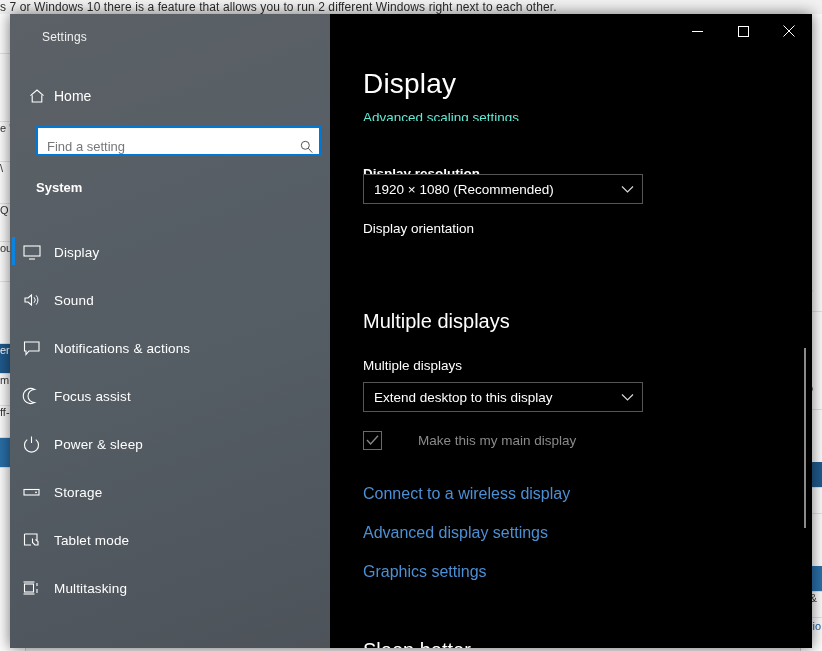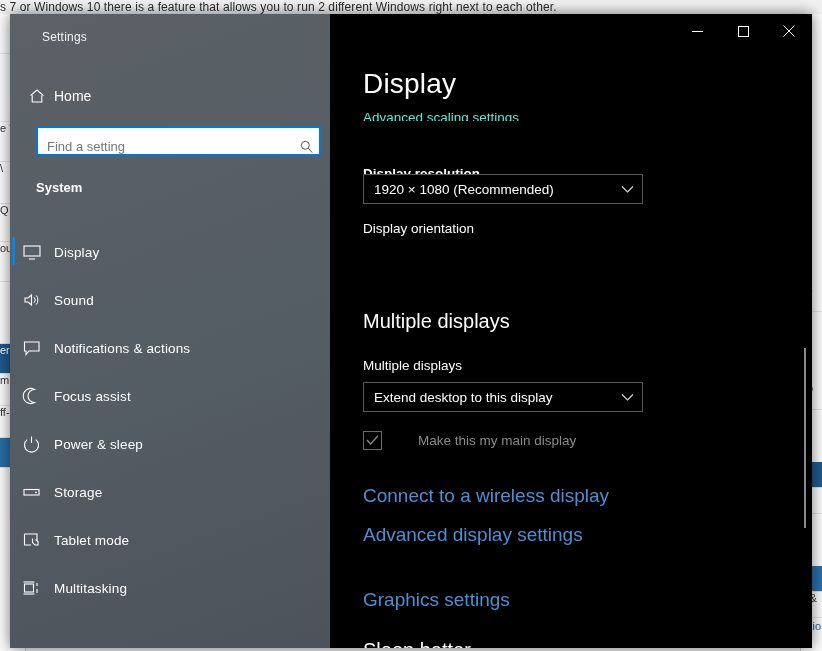--- a/index.html
+++ b/index.html
@@ -176,21 +176,21 @@
   }
   .checkbox {
     width: 19px; height: 19px;
     border: 1px solid #6a6a6a;
     display: flex; align-items: center; justify-content: center;
   }
   .check-label { margin-left: 12px; font-size: 13.5px; color: #8a8a8a; }
 
   .link {
     position: absolute; left: 33px;
-    font-size: 19px; color: #4c8fd4;
+    font-size: 16px; color: #4c8fd4;
     cursor: pointer;
     text-align: center;
   }
   .clipped-bottom-h {
     position: absolute; left: 33px; top: 625px;
     font-size: 20px; color: #fff;
     height: 22px; overflow: hidden;
   }
 
   
@@ -410,20 +410,20 @@
       <span class="checkbox">
         <svg width="13" height="11" viewBox="0 0 13 11">
           <path d="M1 5 L4.6 9 L12 0.8" fill="none" stroke="#8a8a8a" stroke-width="1.3"></path>
         </svg>
       </span>
       <span class="check-label">Make this my main display</span>
     </div>
 
     <div class="link" style="top:471px;">Connect to a wireless display</div>
     <div class="link" style="top:510px;">Advanced display settings</div>
-    <div class="link" style="top:549px;margin-top:26px;">Graphics settings</div>
+    <div class="link" style="top:549px;">Graphics settings</div>
 
     <div class="clipped-bottom-h">Sleep better</div>
 
     <div id="sbar-track"></div>
     <div id="sbar-thumb"></div>
   </div>
 </div>
 
 </body></html>

